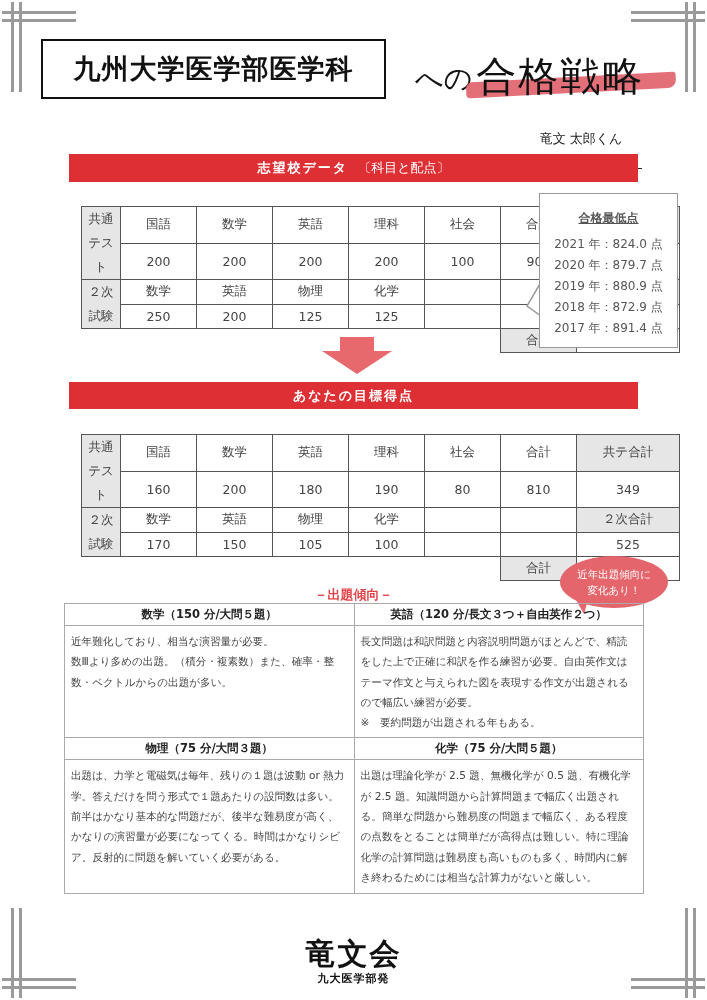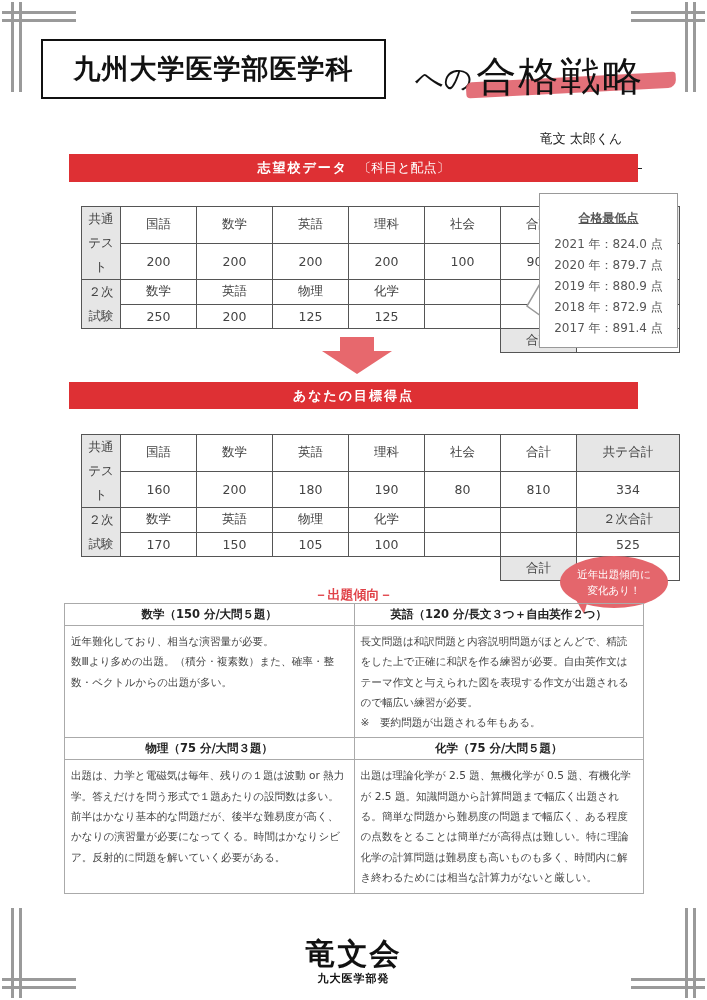--- a/index.html
+++ b/index.html
@@ -210,21 +210,21 @@
     <td class="c">合計</td>
     <td class="tot grey">共テ合計</td>
   </tr>
   <tr>
     <td class="c">160</td>
     <td class="c">200</td>
     <td class="c">180</td>
     <td class="c">190</td>
     <td class="c">80</td>
     <td class="c">810</td>
-    <td class="tot">334</td>
+    <td class="tot">349</td>
   </tr>
   <tr>
     <td class="lbl" rowspan="2">
       <div>２次</div>
       <div>試験</div>
     </td>
     <td class="c">数学</td>
     <td class="c">英語</td>
     <td class="c">物理</td>
     <td class="c">化学</td>

